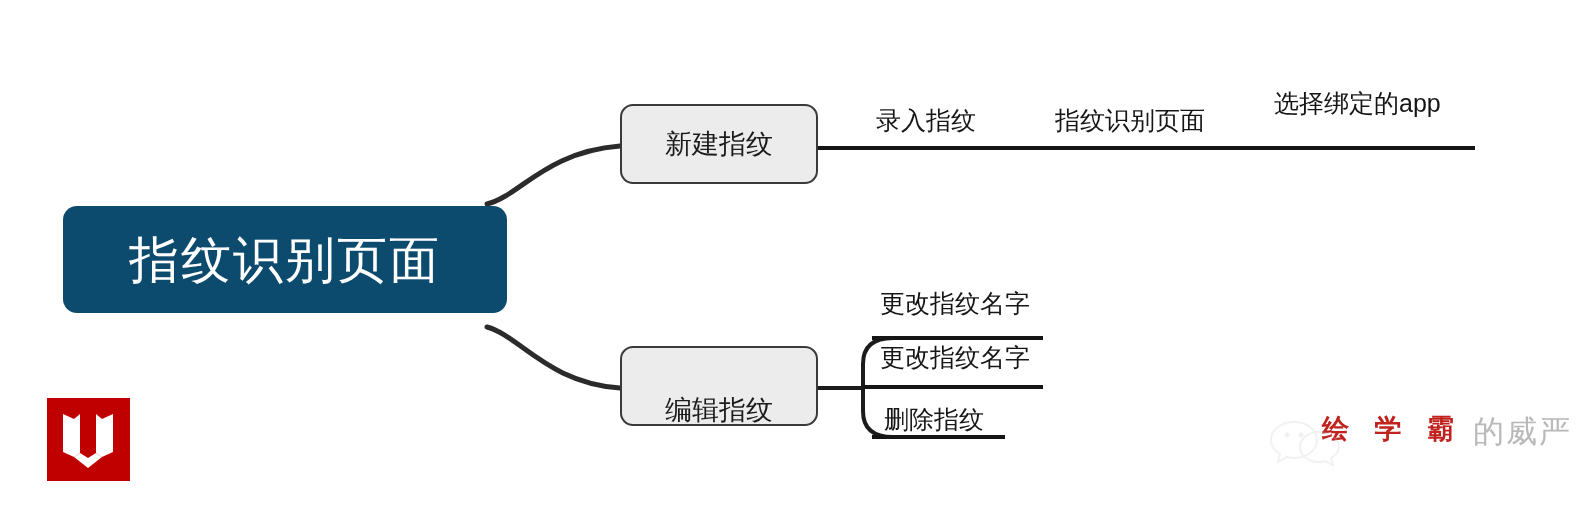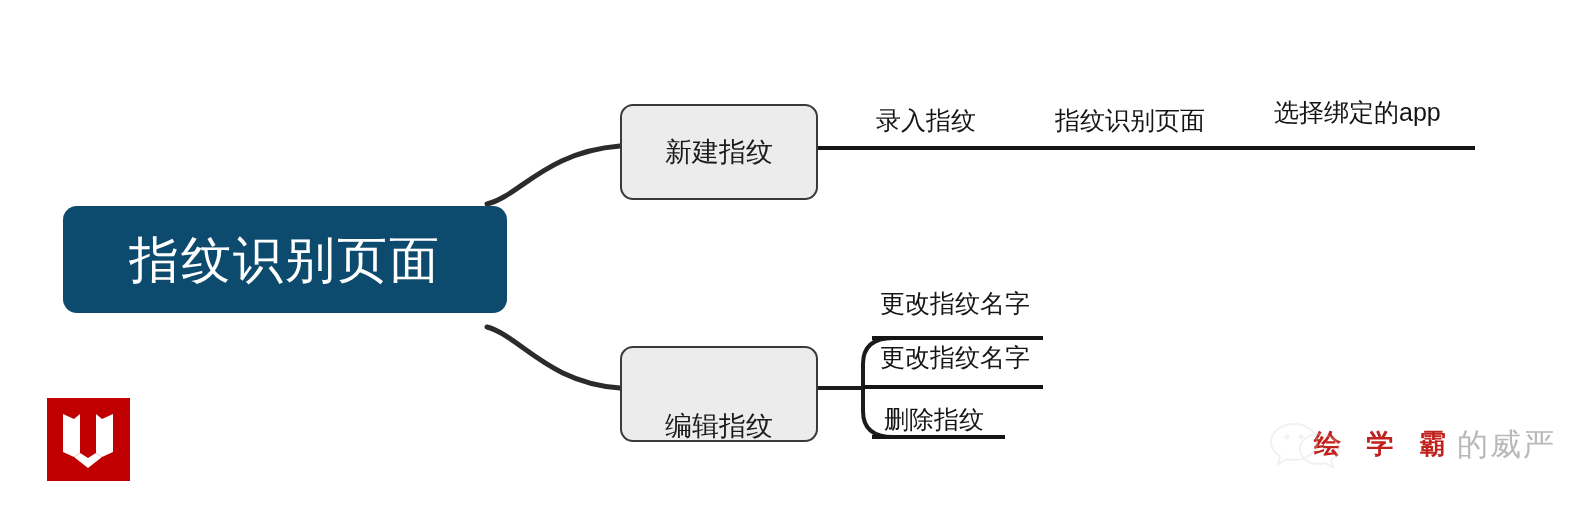--- a/index.html
+++ b/index.html
@@ -46,21 +46,21 @@
     font-size: 50px;
     letter-spacing: 2px;
     line-height: 1;
     white-space: nowrap;
   }
 
   
   .branch-node {
     position: absolute;
     width: 198px;
-    height: 96px;
+    height: 80px;
     background: #ececec;
     border: 2.5px solid #3a3a3a;
     border-radius: 13px;
     display: flex;
     align-items: center;
     justify-content: center;
     box-sizing: border-box;
   }
   .branch-node .branch-label {
     color: #1b1b1b;
@@ -91,22 +91,21 @@
   }
   .logo-badge svg { display: block; }
 
   
   .watermark {
     position: absolute;
     left: 1268px;
     top: 416px;
     height: 56px;
     display: flex;
-    align-items: center;
-    gap: 2px;
+    gap: 10px;
   }
   .wm-bubble { opacity: 0.28; }
   .wm-red {
     color: #c0221d;
     font-size: 27px;
     font-weight: bold;
     letter-spacing: 9px;
     line-height: 1;
     margin-left: -34px;
   }
@@ -145,21 +144,21 @@
   <div class="branch-node" id="branch-new">
     <span class="branch-label">新建指纹</span>
   </div>
 
   <div class="branch-node" id="branch-edit">
     <span class="branch-label">编辑指纹</span>
   </div>
 
   <div class="leaf-label" style="left:876px; top:108px;">录入指纹</div>
   <div class="leaf-label" style="left:1055px; top:108px;">指纹识别页面</div>
-  <div class="leaf-label" style="left:1274px; top:100px;">选择绑定的app</div>
+  <div class="leaf-label" style="left:1274px; top:91px;">选择绑定的app</div>
 
   <div class="leaf-label" style="left:880px; top:291px;">更改指纹名字</div>
   <div class="leaf-label" style="left:880px; top:345px;">更改指纹名字</div>
   <div class="leaf-label" style="left:852px; top:407px;margin-left:32px;">删除指纹</div>
 
   <div class="logo-badge">
     <svg width="83" height="83" viewBox="0 0 83 83" xmlns="http://www.w3.org/2000/svg">
       <g fill="#ffffff">
         <polygon points="16,16 27,21 27,59 16,54"></polygon>
         <polygon points="27,21 33,16 33,55 27,59"></polygon>

